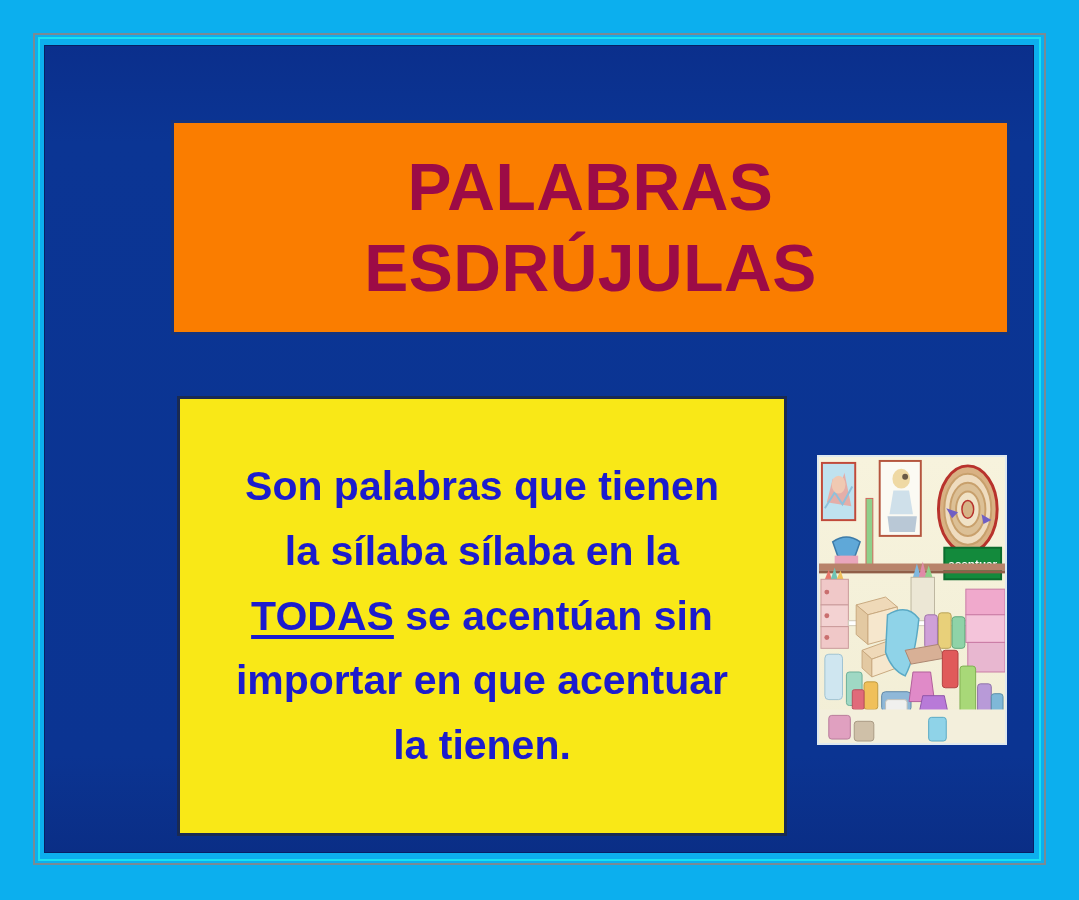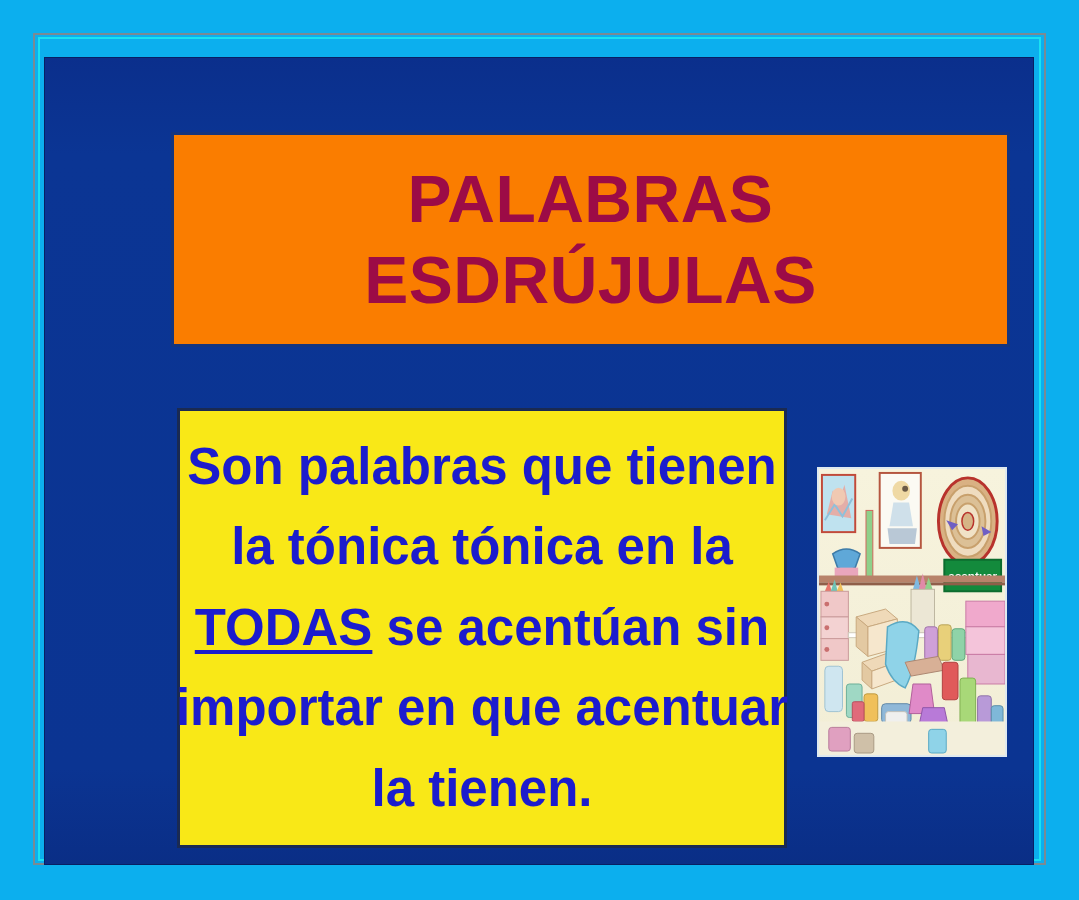--- a/index.html
+++ b/index.html
@@ -40,21 +40,21 @@
     width: 1003px;
     height: 824px;
     border: 2px solid #19e1f2;
     box-sizing: border-box;
   }
 
   
   .navy-panel {
     position: absolute;
     left: 44px;
-    top: 57px;
+    top: 45px;
     width: 990px;
     height: 808px;
     background: #0c3694;
     background: linear-gradient(180deg, #0b2f8c 0%, #0b3594 12%, #0b3492 88%, #0a2e86 100%);
     box-shadow: inset 0 0 0 1px #081f63;
   }
 
   
   .title-box {
     position: absolute;
@@ -94,21 +94,21 @@
     display: flex;
     flex-direction: column;
     align-items: center;
     justify-content: center;
     padding: 6px 8px;
   }
   .def-line {
     color: #1c1ccd;
     font-family: "Liberation Sans", sans-serif;
     font-weight: bold;
-    font-size: 51px;
+    font-size: 41px;
     line-height: 1.58;
     text-align: center;
     white-space: nowrap;
   }
   .def-line .emph {
     text-decoration: underline;
     text-decoration-thickness: 4px;
     text-underline-offset: 5px;
   }
 
@@ -136,21 +136,21 @@
 
   <div class="navy-panel">
 
     <div class="title-box">
       <div class="title-line">PALABRAS</div>
       <div class="title-line">ESDRÚJULAS</div>
     </div>
 
     <div class="def-box">
       <div class="def-line">Son palabras que tienen</div>
-      <div class="def-line">la tónica tónica en la</div>
+      <div class="def-line">la sílaba sílaba en la</div>
       <div class="def-line"><span class="emph">TODAS</span><span> se acentúan sin</span></div>
       <div class="def-line">importar en que acentuar</div>
       <div class="def-line">la tienen.</div>
     </div>
 
     <div class="illus">
       <svg viewBox="0 0 190 290" preserveAspectRatio="none">
         <defs>
           <linearGradient id="wall" x1="0" y1="0" x2="0" y2="1">
             <stop offset="0%" stop-color="#f7f3dd"></stop>

